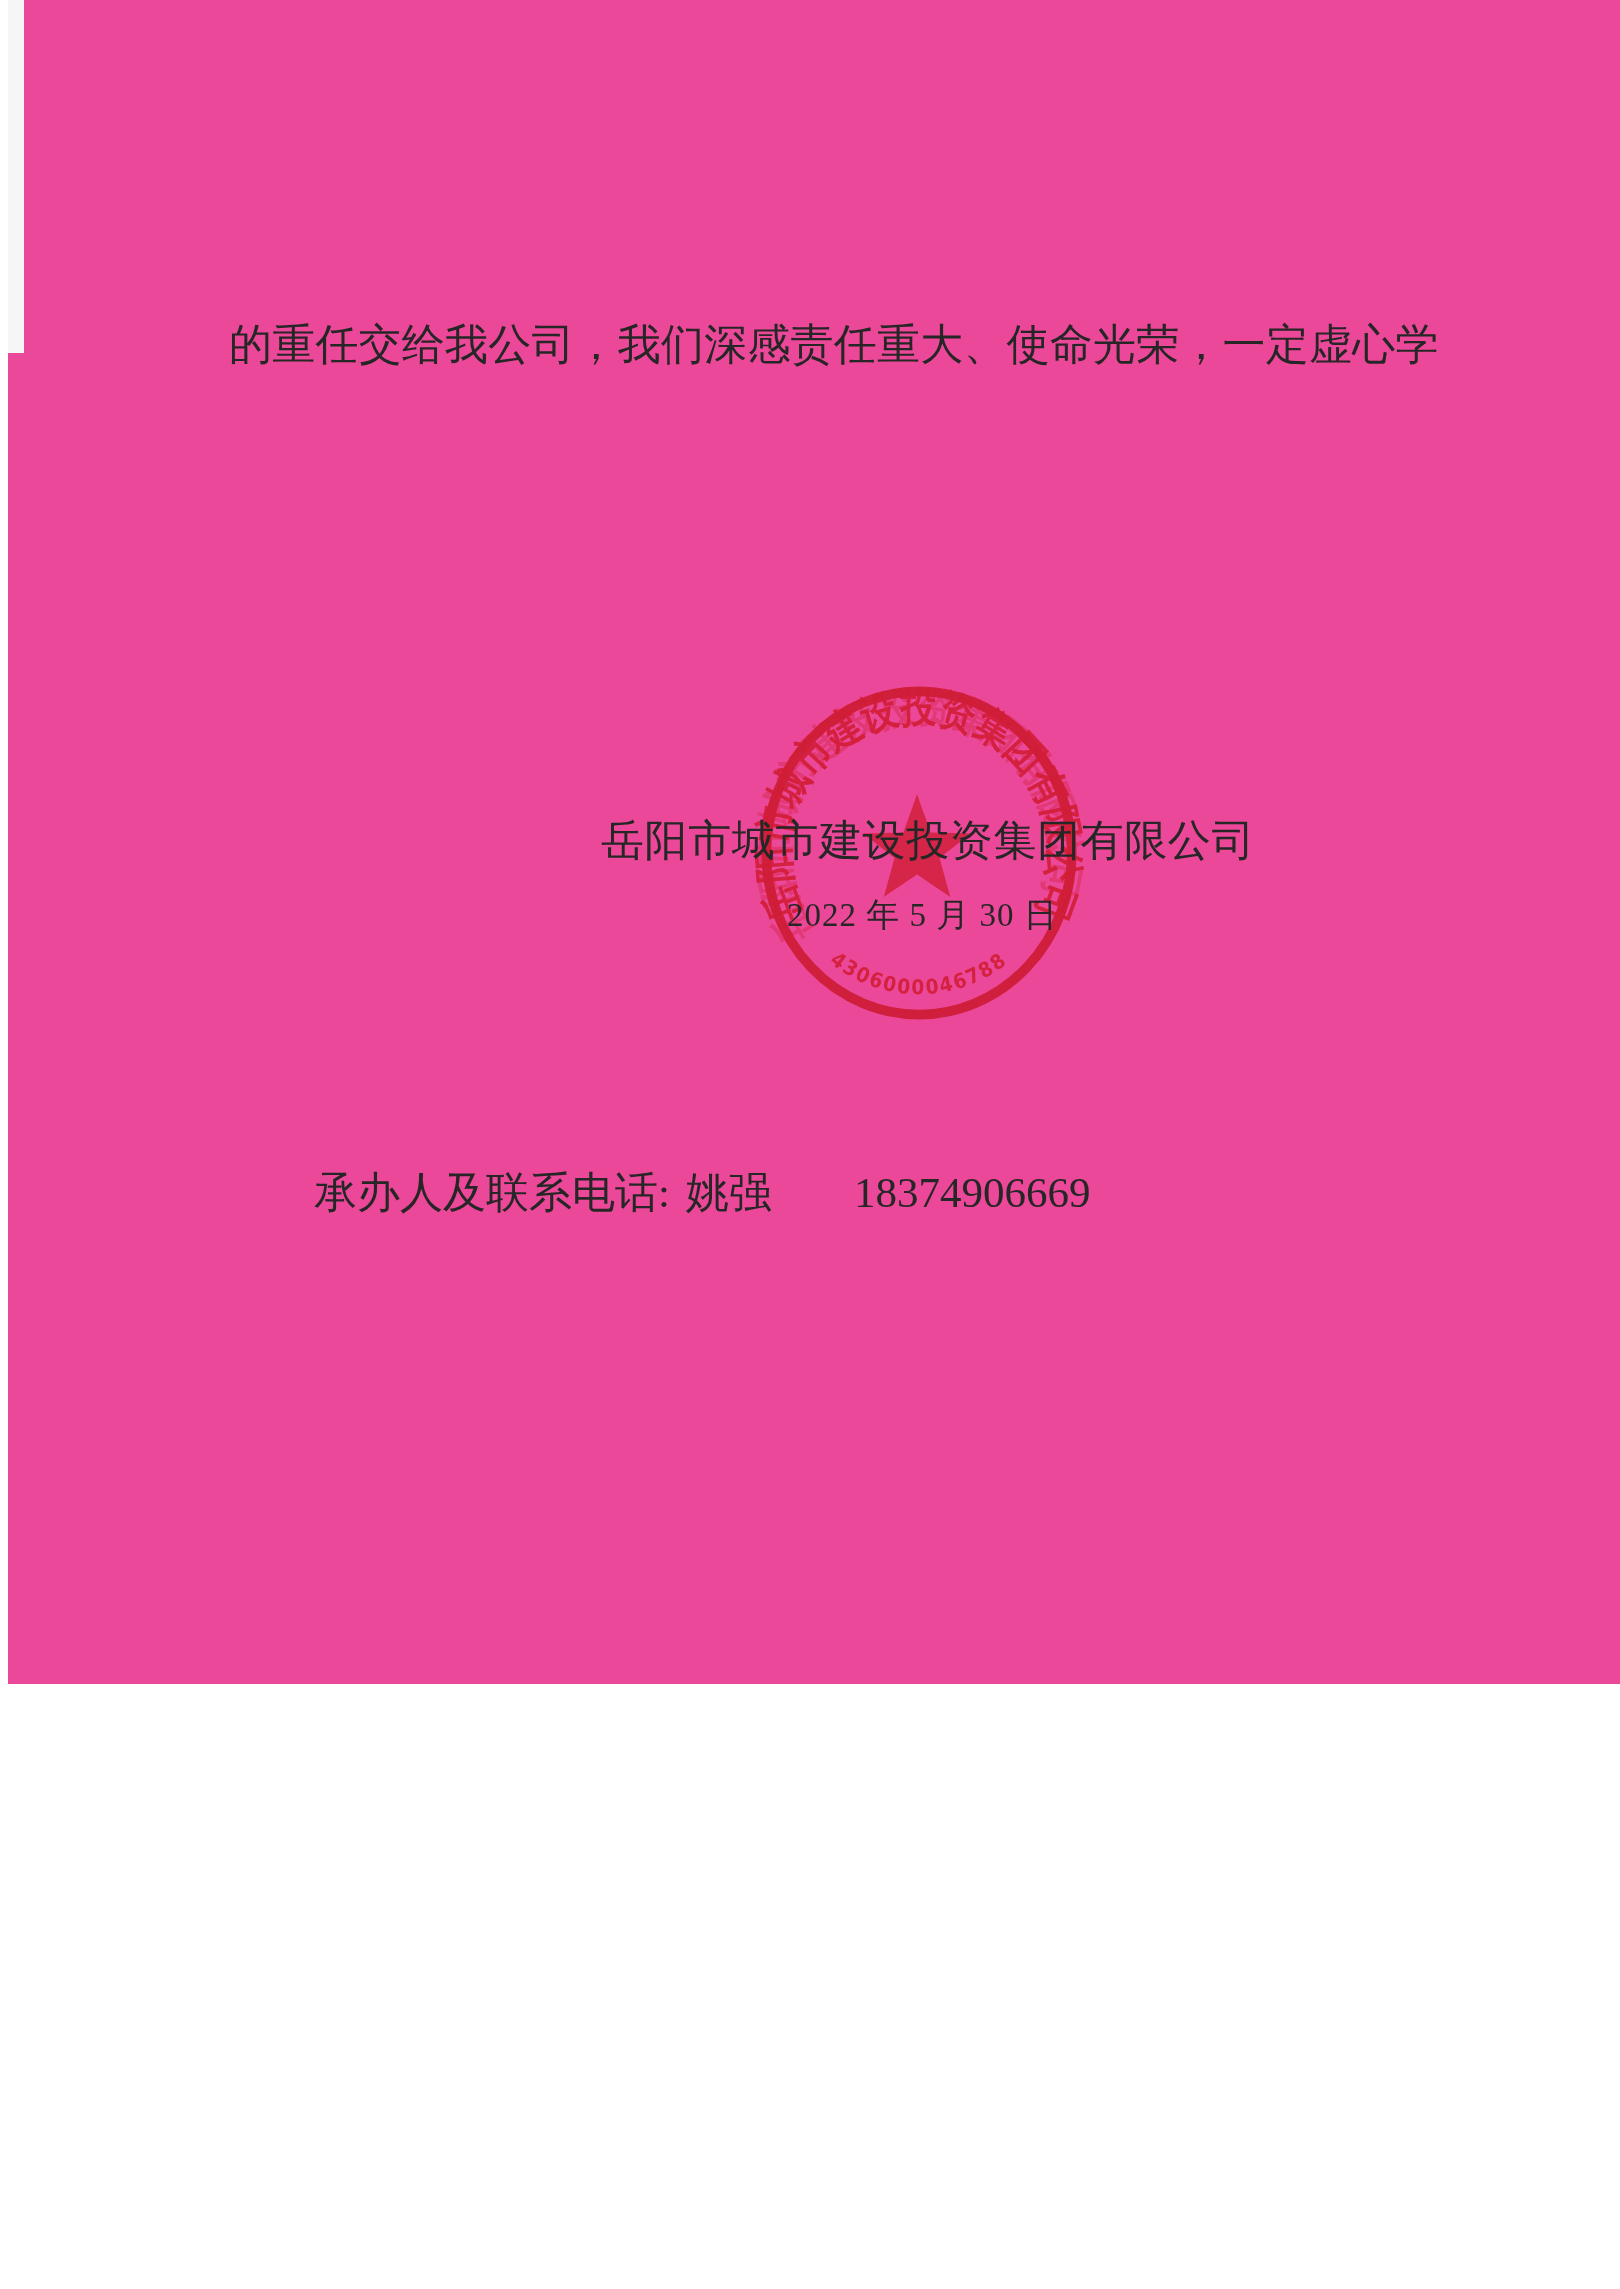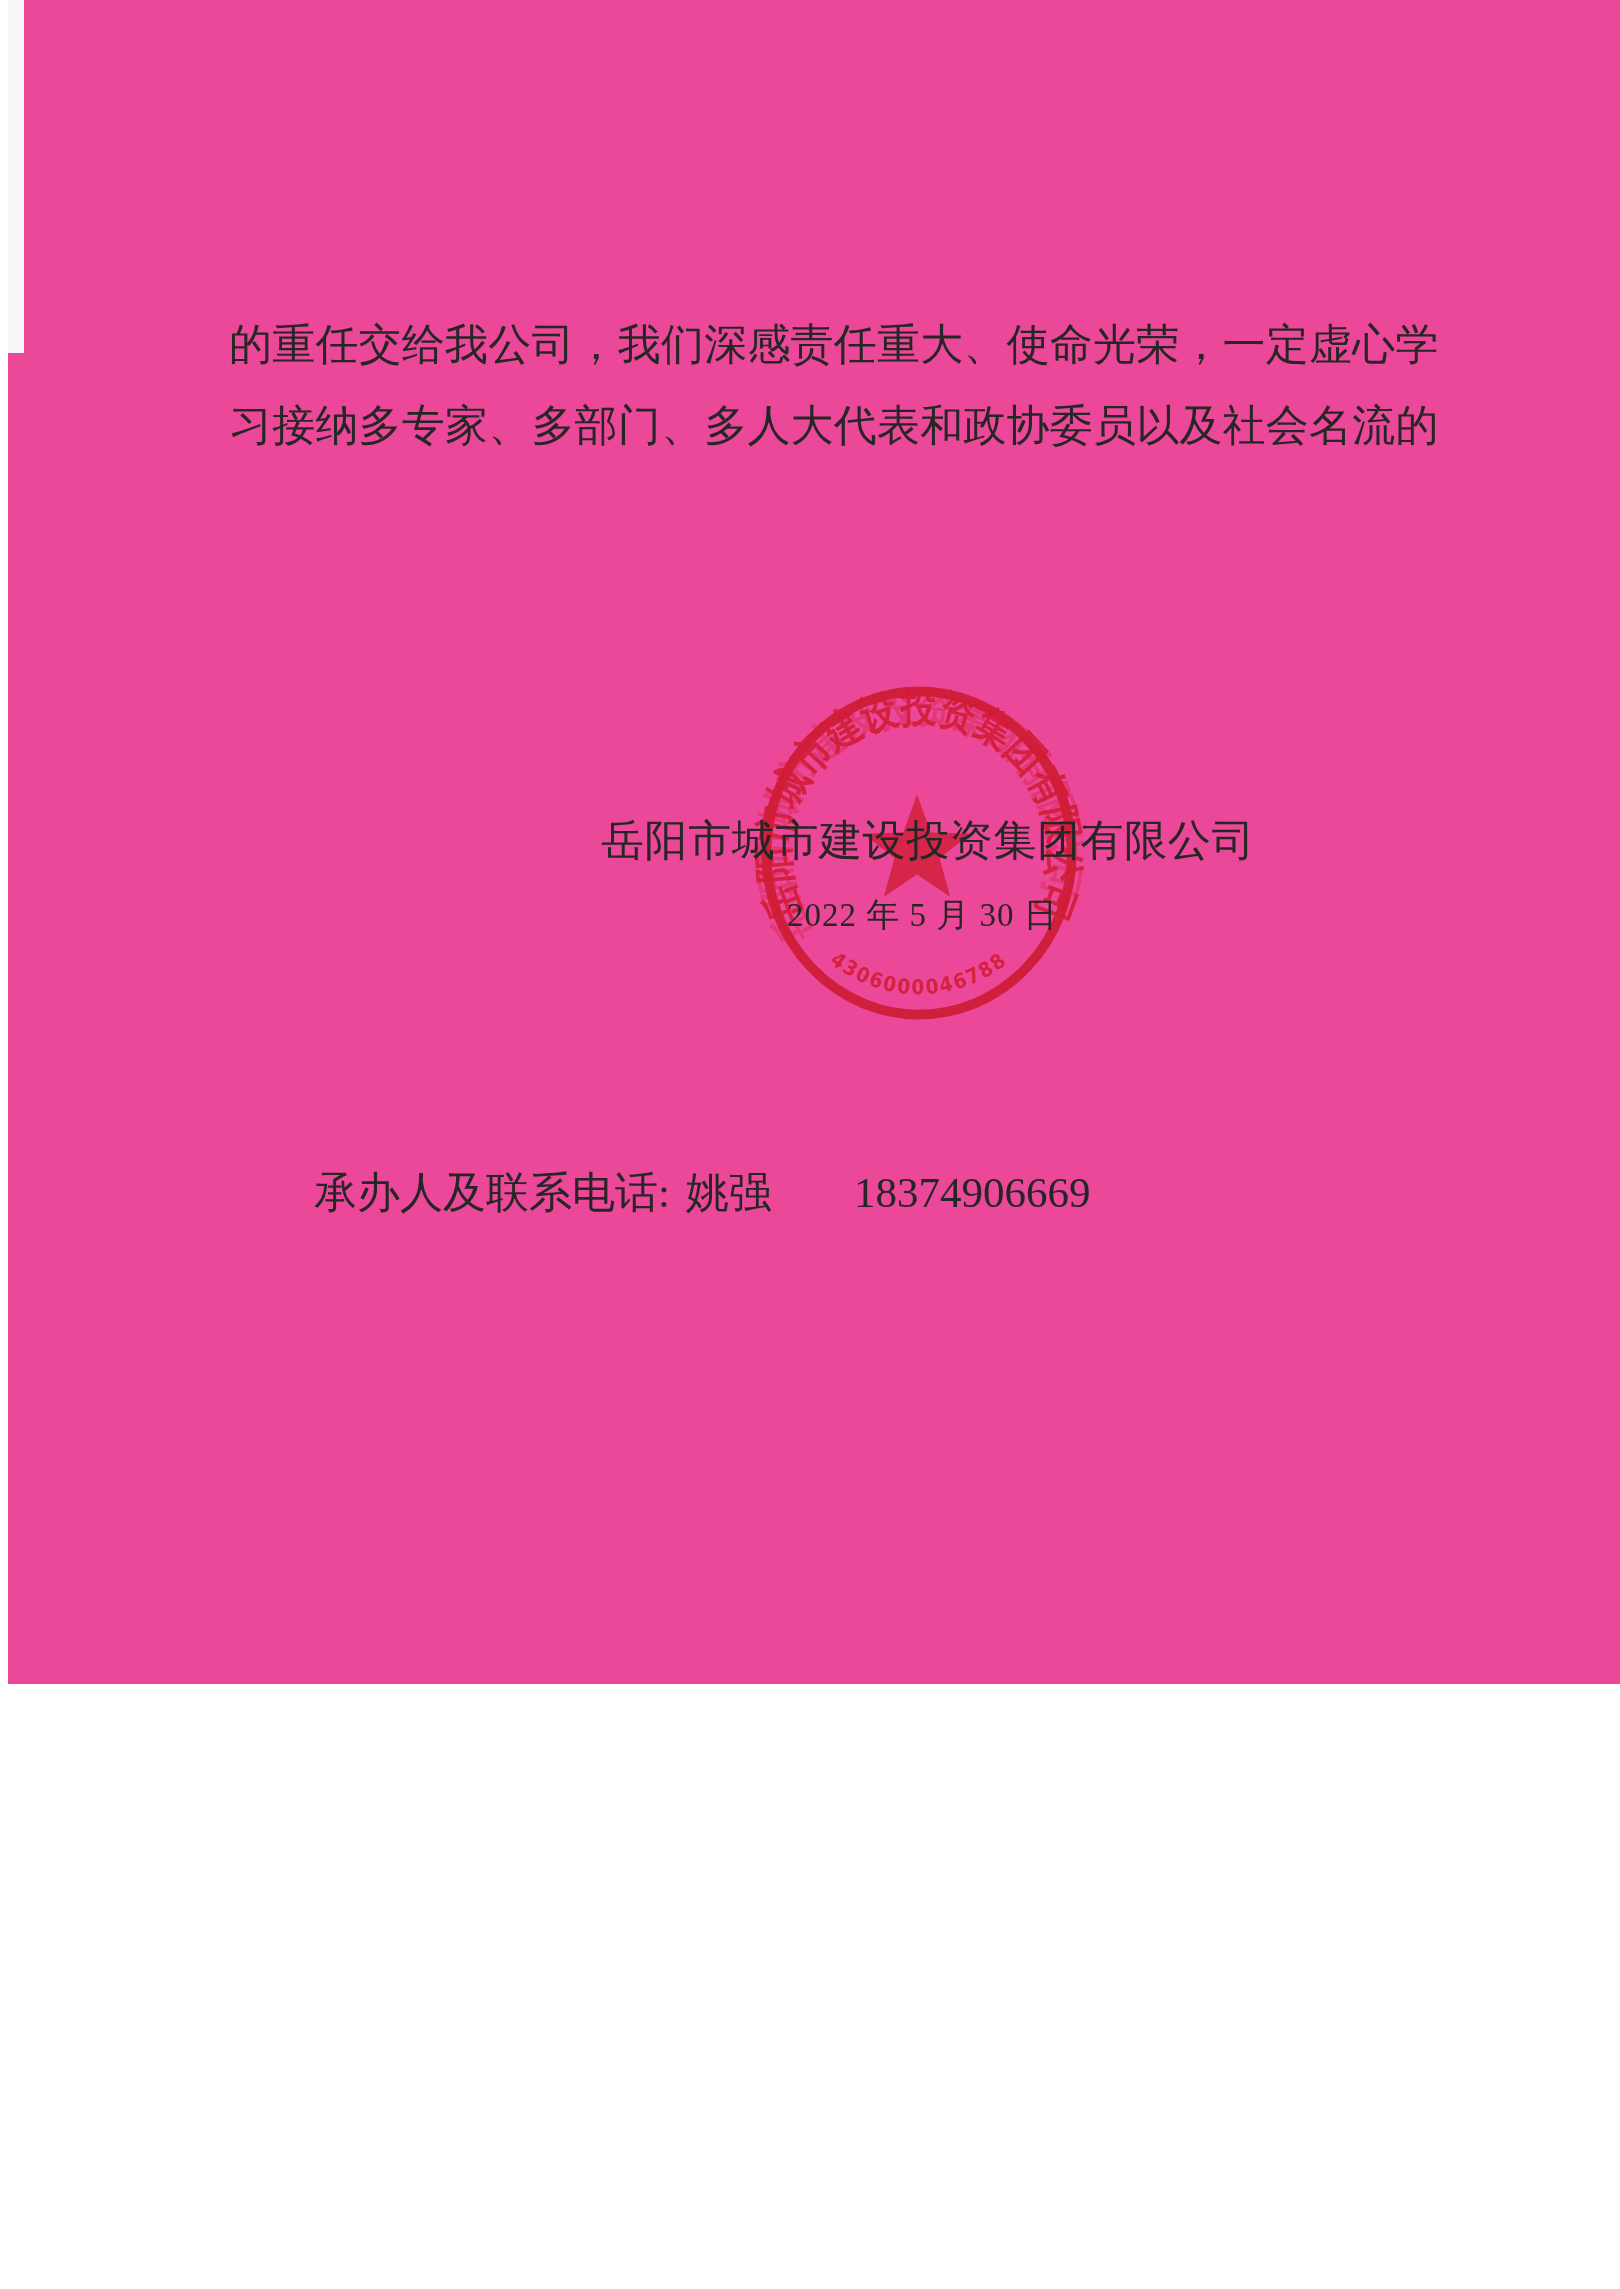--- a/index.html
+++ b/index.html
@@ -89,21 +89,20 @@
 </style>
 </head>
 <body>
 
 <div class="page">
 
   <div class="scan-edge"></div>
 
   <div class="para">
     <div class="line">的重任交给我公司，我们深感责任重大、使命光荣，一定虚心学</div>
-    <div class="line">习接纳多专家、多部门、多人大代表和政协委员以及社会名流的</div>
   </div>
 
   <svg class="seal" viewBox="0 0 380 380" aria-hidden="true">
     <defs>
       <path id="sealArcTop" d="M 74 257 A 134 134 0 1 1 306 257" fill="none"></path>
       <path id="sealArcBottom" d="M 88 292 A 144 144 0 0 0 292 292" fill="none"></path>
     </defs>
     <ellipse cx="190" cy="190" rx="156" ry="165" fill="none" stroke-width="10" opacity="0.92" stroke="#dc584c"></ellipse>
     <polygon points="188,130 202,169 243,170 211,195 222,235 188,212 154,235 165,195 133,170 174,169" opacity="0.85" fill="#e0655a"></polygon>
     <text class="ring-text" opacity="0.9" fill="#e15b50">

